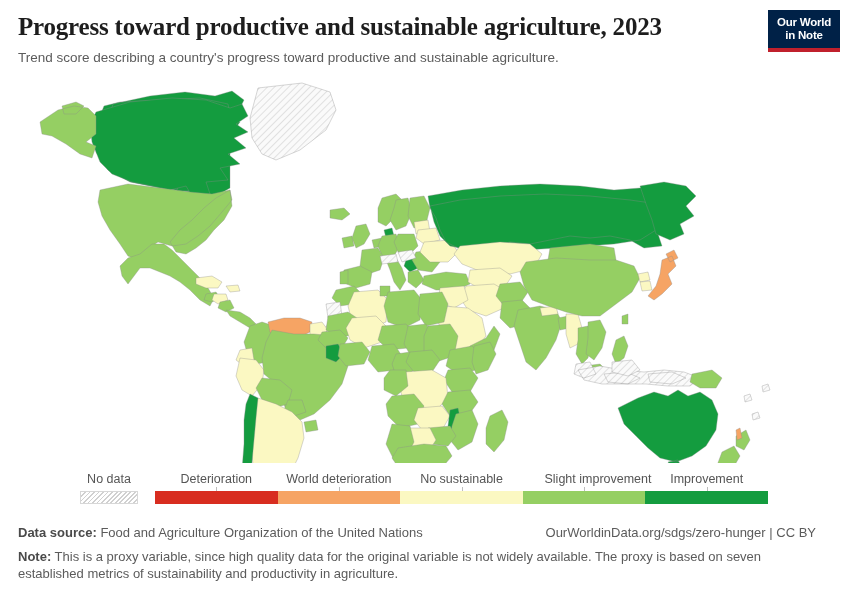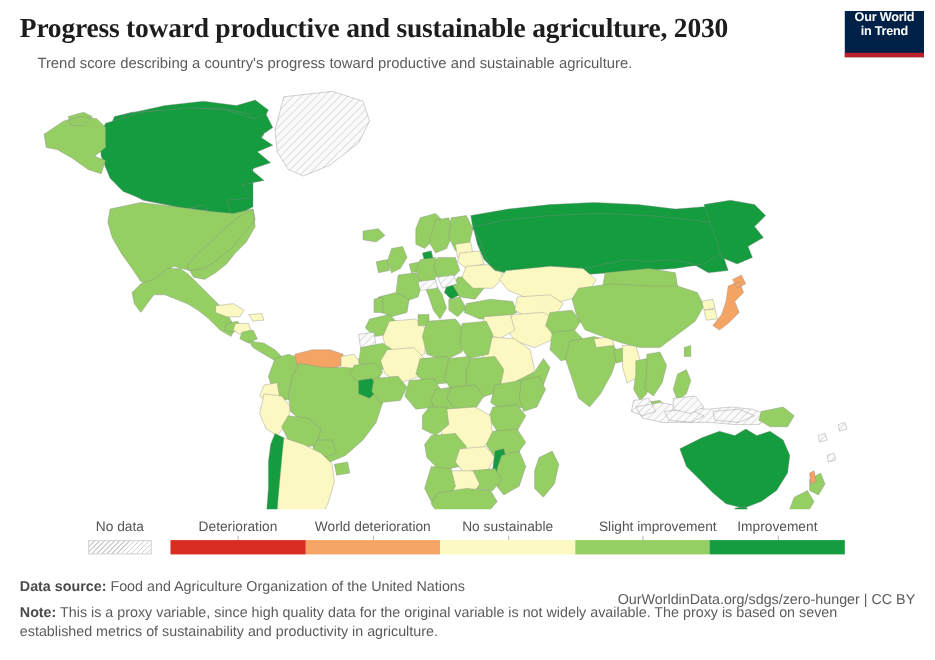--- a/index.html
+++ b/index.html
@@ -31,37 +31,38 @@
     color: #1d1d1d;
     letter-spacing: -0.2px;
     line-height: 30px;
     margin: 0;
     white-space: nowrap;
   }
   #chart-subtitle {
     font-size: 13.5px;
     color: #5b5b5b;
     line-height: 18px;
-    margin: 7px 0 0 16px;
+    margin: 7px 0 0 0;
     font-weight: 400;
   }
 
   
   #owid-logo {
     position: absolute;
     right: 10px;
     top: 10px;
     width: 72px;
     height: 42px;
     background: #002147;
     border-bottom: 4px solid #c0202c;
     box-sizing: border-box;
     display: flex;
     flex-direction: column;
     align-items: center;
+    justify-content: center;
     padding-bottom: 1px;
   }
   #owid-logo span {
     display: block;
     color: #ffffff;
     font-family: "Liberation Sans", sans-serif;
     font-size: 11.5px;
     font-weight: 700;
     line-height: 13px;
     letter-spacing: -0.2px;
@@ -145,39 +146,39 @@
     right: 18px;
   }
   .footer-row {
     position: relative;
     font-size: 13px;
     color: #5b5b5b;
     line-height: 17px;
   }
   #source-row { height: 20px; }
   #source-left { position: absolute; left: 0; top: 0; }
-  #source-right { position: absolute; right: 0; top: 0; margin-top: 12px; }
+  #source-right { position: absolute; right: 16px; top: 0; }
   .f-bold { font-weight: 700; color: #4a4a4a; }
   #note-row {
     margin-top: 4px;
     max-width: 800px;
     line-height: 17px;
   }
 </style>
 </head>
 <body>
 
 <div id="header">
-  <h1 id="chart-title">Progress toward productive and sustainable agriculture, 2030</h1>
+  <h1 id="chart-title">Progress toward productive and sustainable agriculture, 2023</h1>
   <p id="chart-subtitle">Trend score describing a country's progress toward productive and sustainable agriculture.</p>
 </div>
 
 <div id="owid-logo">
   <span>Our World</span>
-  <span>in Trend</span>
+  <span>in Note</span>
 </div>
 
 <div id="map-area">
 <svg id="world-map" width="850" height="385" viewBox="0 0 850 385" xmlns="http://www.w3.org/2000/svg">
   <defs>
     <pattern id="nodata-hatch" patternUnits="userSpaceOnUse" width="5" height="5" patternTransform="rotate(45)">
       <rect width="5" height="5" fill="#fafafa"></rect>
       <line x1="0" y1="0" x2="0" y2="5" stroke="#d2d2d2" stroke-width="1.3"></line>
     </pattern>
   </defs>

